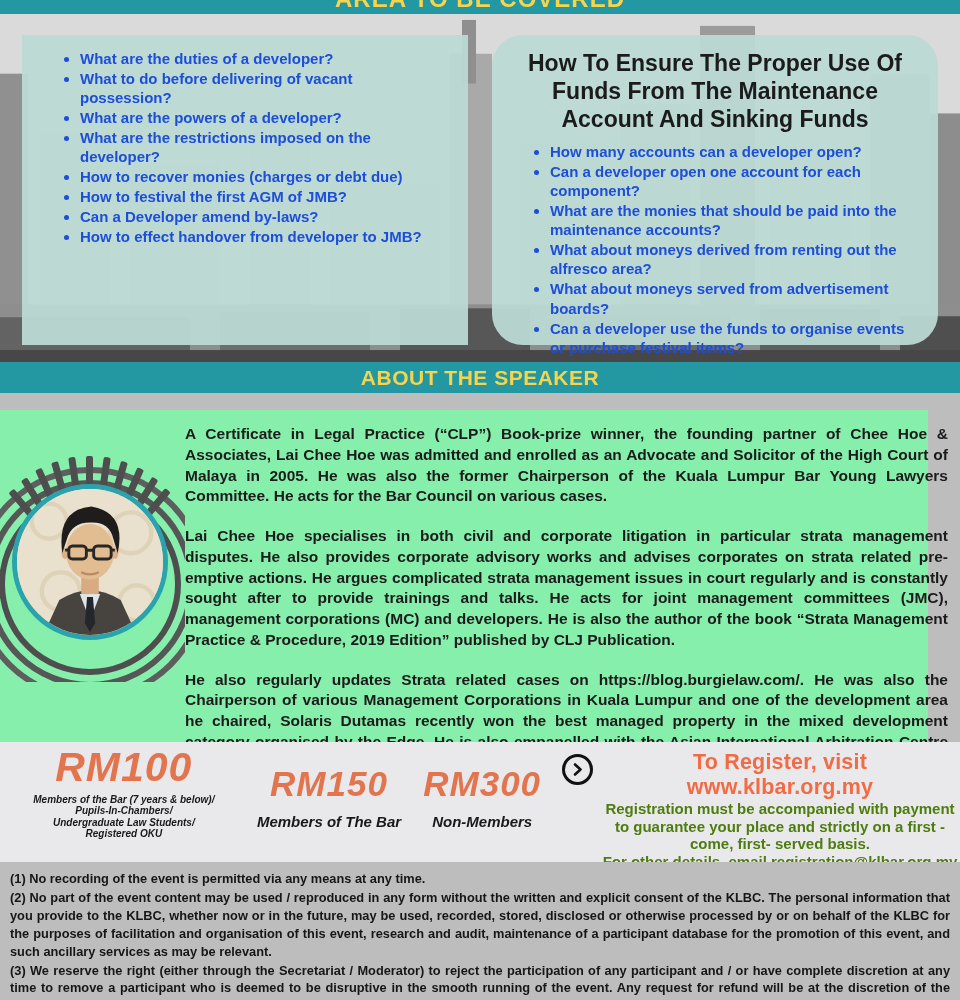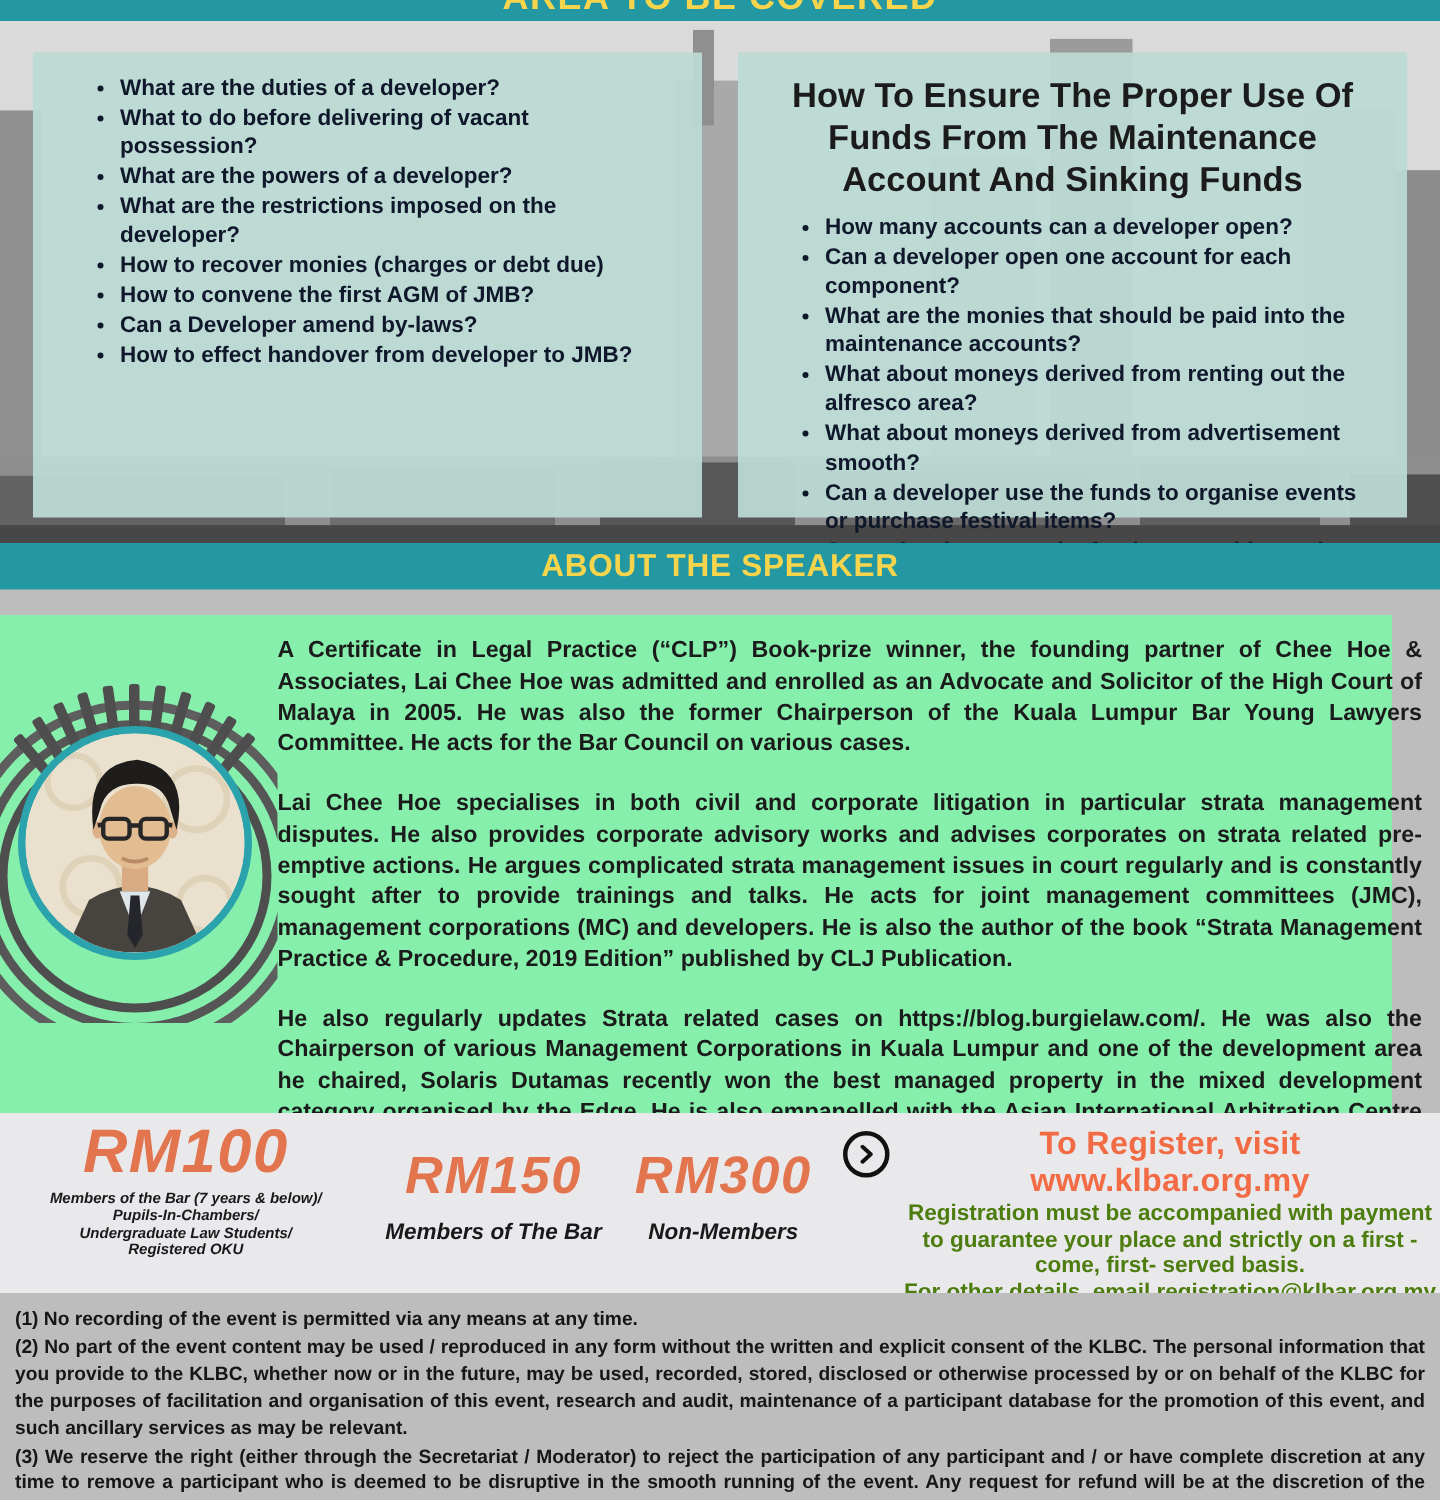--- a/index.html
+++ b/index.html
@@ -26,28 +26,28 @@
     background:#d9d9d9;overflow:hidden;
   }
   .skyline{position:absolute;left:0;top:0;}
 
   .topic-box{
     position:absolute;top:21px;height:310px;width:446px;
     background:rgba(187,218,212,0.94);
     color:#1c1c1c;box-sizing:border-box;padding:14px 22px 0 22px;
   }
   .topic-box.left{left:22px;}
-  .topic-box.right{left:492px;}
+  .topic-box.right{left:492px;border-radius:31px;}
   .topic-title{
     margin:0 0 9px 0;text-align:center;
     font-size:23px;line-height:1.22;font-weight:800;color:#1b1b1b;
   }
   .topic-box ul{margin:0;padding:0 0 0 36px;}
   .topic-box li{
-    font-size:15px;line-height:1.27;font-weight:700;color:#0f172a;
+    font-size:15px;line-height:1.27;font-weight:700;color:#1d4ed8;
     margin:0 0 1px 0;
   }
 
   
   .speaker-banner{
     position:absolute;left:0;top:362px;width:960px;height:31px;
     background:#2397a2;display:flex;align-items:center;justify-content:center;
   }
   .speaker-banner span{
     font-size:21px;font-weight:800;letter-spacing:0.5px;color:#f6d54d;
@@ -154,34 +154,34 @@
       <rect x="0" y="338" width="960" height="12" fill="#474747"></rect>
     </svg>
 
     <div class="topic-box left">
       <ul>
         <li>What are the duties of a developer?</li>
         <li>What to do before delivering of vacant possession?</li>
         <li>What are the powers of a developer?</li>
         <li>What are the restrictions imposed on the developer?</li>
         <li>How to recover monies (charges or debt due)</li>
-        <li>How to convene the first AGM of JMB?</li>
+        <li>How to festival the first AGM of JMB?</li>
         <li>Can a Developer amend by-laws?</li>
         <li>How to effect handover from developer to JMB?</li>
       </ul>
     </div>
 
     <div class="topic-box right">
       <h2 class="topic-title">How To Ensure The Proper Use Of Funds From The Maintenance Account And Sinking Funds</h2>
       <ul>
         <li>How many accounts can a developer open?</li>
         <li>Can a developer open one account for each component?</li>
         <li>What are the monies that should be paid into the maintenance accounts?</li>
         <li>What about moneys derived from renting out the alfresco area?</li>
-        <li>What about moneys derived from advertisement smooth?</li>
+        <li>What about moneys served from advertisement boards?</li>
         <li>Can a developer use the funds to organise events or purchase festival items?</li>
         <li>Can a developer use the funds to provide meals at AGM?</li>
 
       </ul>
     </div>
   </div>
 
   <div class="speaker-banner">
     <span>ABOUT THE SPEAKER</span>
   </div>

